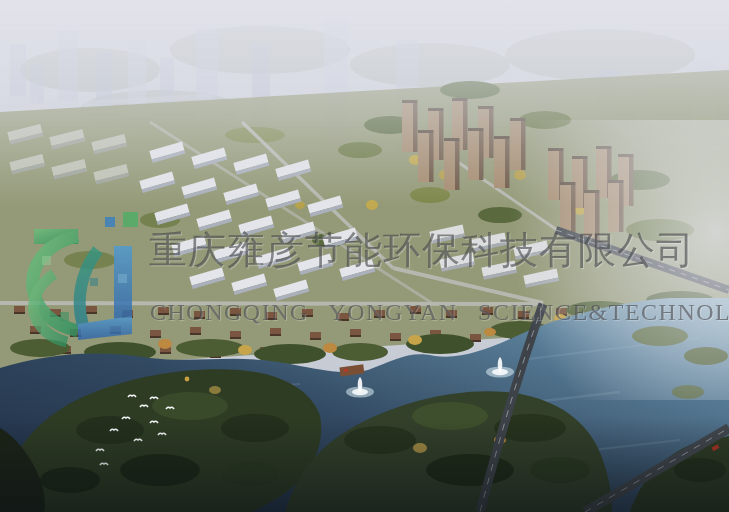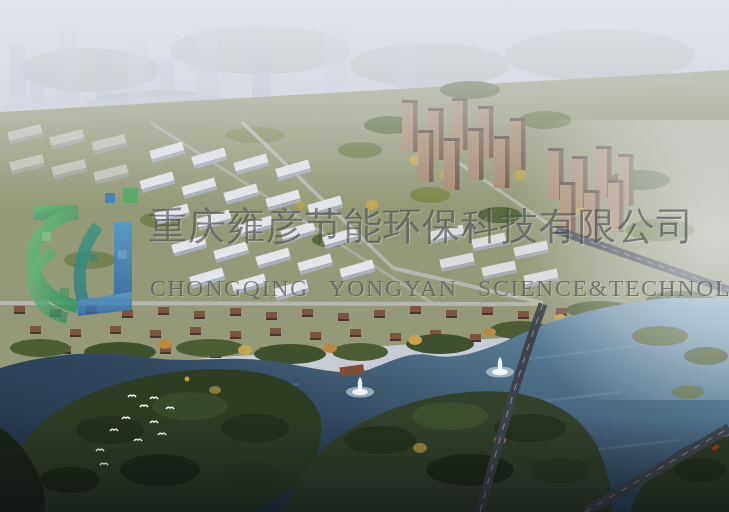--- a/index.html
+++ b/index.html
@@ -2,21 +2,21 @@
 <html><head>
 <meta charset="utf-8">
 <style>
   html,body{margin:0;padding:0;background:#222;}
   .canvas{
     position:relative;width:729px;height:512px;overflow:hidden;
     font-family:"Liberation Serif","DejaVu Serif",serif;
     background:#cdd0da;
   }
   .scene-svg{position:absolute;inset:0;display:block;}
-  .watermark{position:absolute;inset:0;pointer-events:none;}
+  .watermark{position:absolute;inset:0;pointer-events:none;margin-top:24px;}
   .wm-logo{position:absolute;left:20px;top:184px;width:142px;height:140px;opacity:.82;}
   .wm-cn{
     position:absolute;left:149px;top:204px;width:552px;
     font-size:38px;line-height:1.2;letter-spacing:1px;white-space:nowrap;
     color:rgba(58,60,64,.58);
     text-shadow:1px 1px 1px rgba(255,255,255,.30);
   }
   .wm-en{
     position:absolute;left:150px;top:275px;width:552px;
     font-size:24px;letter-spacing:1.5px;word-spacing:13px;white-space:nowrap;

